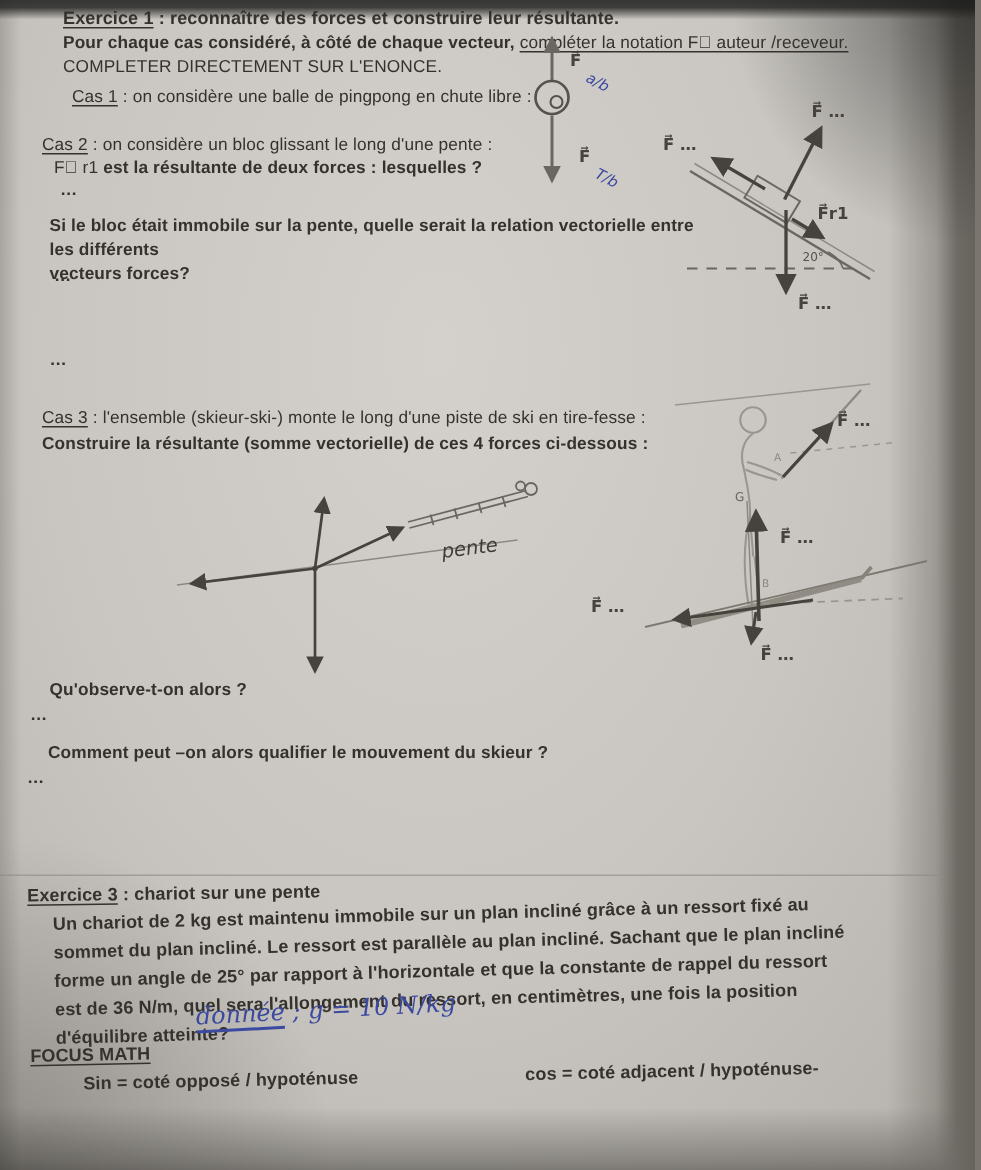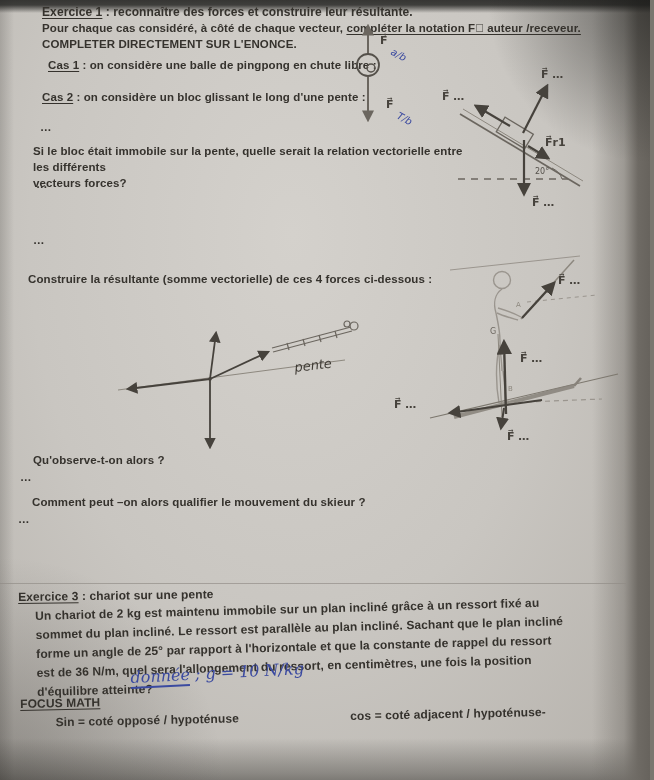--- a/index.html
+++ b/index.html
@@ -10,21 +10,21 @@
       radial-gradient(circle at 0% 100%, rgba(35,33,30,.30), rgba(35,33,30,0) 22%),
       linear-gradient(180deg, rgba(38,38,36,.9) 0px, rgba(38,38,36,.85) 5px, rgba(38,38,36,0) 13px),
       linear-gradient(270deg, #67635d 0px, #6e6a64 12px, rgba(110,106,100,.45) 26px, rgba(110,106,100,0) 58px),
       linear-gradient(0deg, rgba(58,56,52,.5) 0px, rgba(58,56,52,.4) 7px, rgba(58,56,52,0) 42px),
       linear-gradient(90deg, rgba(58,56,52,.22) 0px, rgba(58,56,52,0) 14px),
       radial-gradient(ellipse at 45% 30%, #d4d1cc 0%, #c9c6c1 52%, #b5b1ab 100%);
   }
   .abs{position:absolute;}
   .print{color:#35322d;font-size:11.5px;line-height:16px;font-weight:600;letter-spacing:.1px;}
   .h{font-size:12px;font-weight:700;}
-  .b{font-weight:700;}
+  .b{font-weight:400;}
   .u{text-decoration:underline;text-underline-offset:2px;}
   .dots{letter-spacing:2px;font-weight:700;}
   .hw{font-family:"DejaVu Serif",serif;font-style:italic;}
   .ink{color:#3b4aa0;}
   svg text{font-family:"DejaVu Sans",sans-serif;}
   .veclab{font-size:11px;font-weight:700;fill:#46423c;}
   .divider{height:1px;background:#8f8b84;opacity:.65;}
 </style>
 </head>
 <body>
@@ -45,34 +45,36 @@
     </defs>
   </svg>
 
   <div class="abs print" style="left:42px;top:4px;width:585px;">
     <div><span class="h u">Exercice 1</span><span class="h"> : reconnaître des forces et construire leur résultante.</span></div>
     <div><span>Pour chaque cas considéré, à côté de chaque vecteur, </span><span class="b u">compléter la notation  F⃗ auteur /receveur.</span></div>
     <div class="b">COMPLETER DIRECTEMENT SUR L'ENONCE.</div>
   </div>
 
   <div class="abs print" style="left:48px;top:57px;"><span class="b u">Cas 1</span><span class="b"> : on considère une balle de pingpong en chute libre :</span></div>
-  <div class="abs print" style="left:42px;top:89px;"><span class="b u">Cas 2</span><span class="b"> : on considère un bloc glissant le long d'une pente :</span></div>
+  <div class="abs print" style="left:28px;top:89px;"><span class="b u">Cas 2</span><span class="b"> : on considère un bloc glissant le long d'une pente :</span></div>
+  <div class="abs print" style="left:36px;top:104px;"><span class="b">F⃗ r1</span><span> est la résultante de deux forces : lesquelles ?</span></div>
   <div class="abs print dots" style="left:40px;top:119px;">…</div>
 
   <div class="abs print" style="left:33px;top:143px;width:430px;">
     <div>Si le bloc était immobile sur la pente, quelle serait la relation vectorielle entre les différents</div>
     <div>vecteurs  forces?</div>
   </div>
   <div class="abs print dots" style="left:36px;top:176px;">…</div>
 
   <div class="abs print" style="left:30px;top:197px;width:425px;">
   </div>
   <div class="abs print dots" style="left:33px;top:232px;">…</div>
 
   <div class="abs print" style="left:28px;top:271px;width:445px;line-height:17px;">
+    <div><span class="b u">Cas 3</span><span class="b"> : l'ensemble (skieur-ski-)  monte le long d'une piste de ski en tire-fesse :</span></div>
     <div>Construire la résultante (somme vectorielle) de ces 4 forces  ci-dessous :</div>
   </div>
 
   <svg class="abs" style="left:340px;top:16px;" width="115" height="128" viewBox="0 0 115 128">
     <line x1="28" y1="38" x2="28" y2="10" stroke="#6b665f" stroke-width="2" marker-end="url(#ah-mid)"></line>
     <circle cx="28" cy="49" r="11" fill="none" stroke="#55514b" stroke-width="1.8"></circle>
     <circle cx="31" cy="52" r="4" fill="none" stroke="#55514b" stroke-width="1.4"></circle>
     <line x1="28" y1="61" x2="28" y2="104" stroke="#6b665f" stroke-width="2" marker-end="url(#ah-mid)"></line>
     <text x="40" y="28" class="veclab">F⃗</text>
     <text x="50" y="38" transform="rotate(28 50 38)" font-size="10" fill="#3b4aa0" font-style="italic" font-family="DejaVu Serif">a/b</text>

